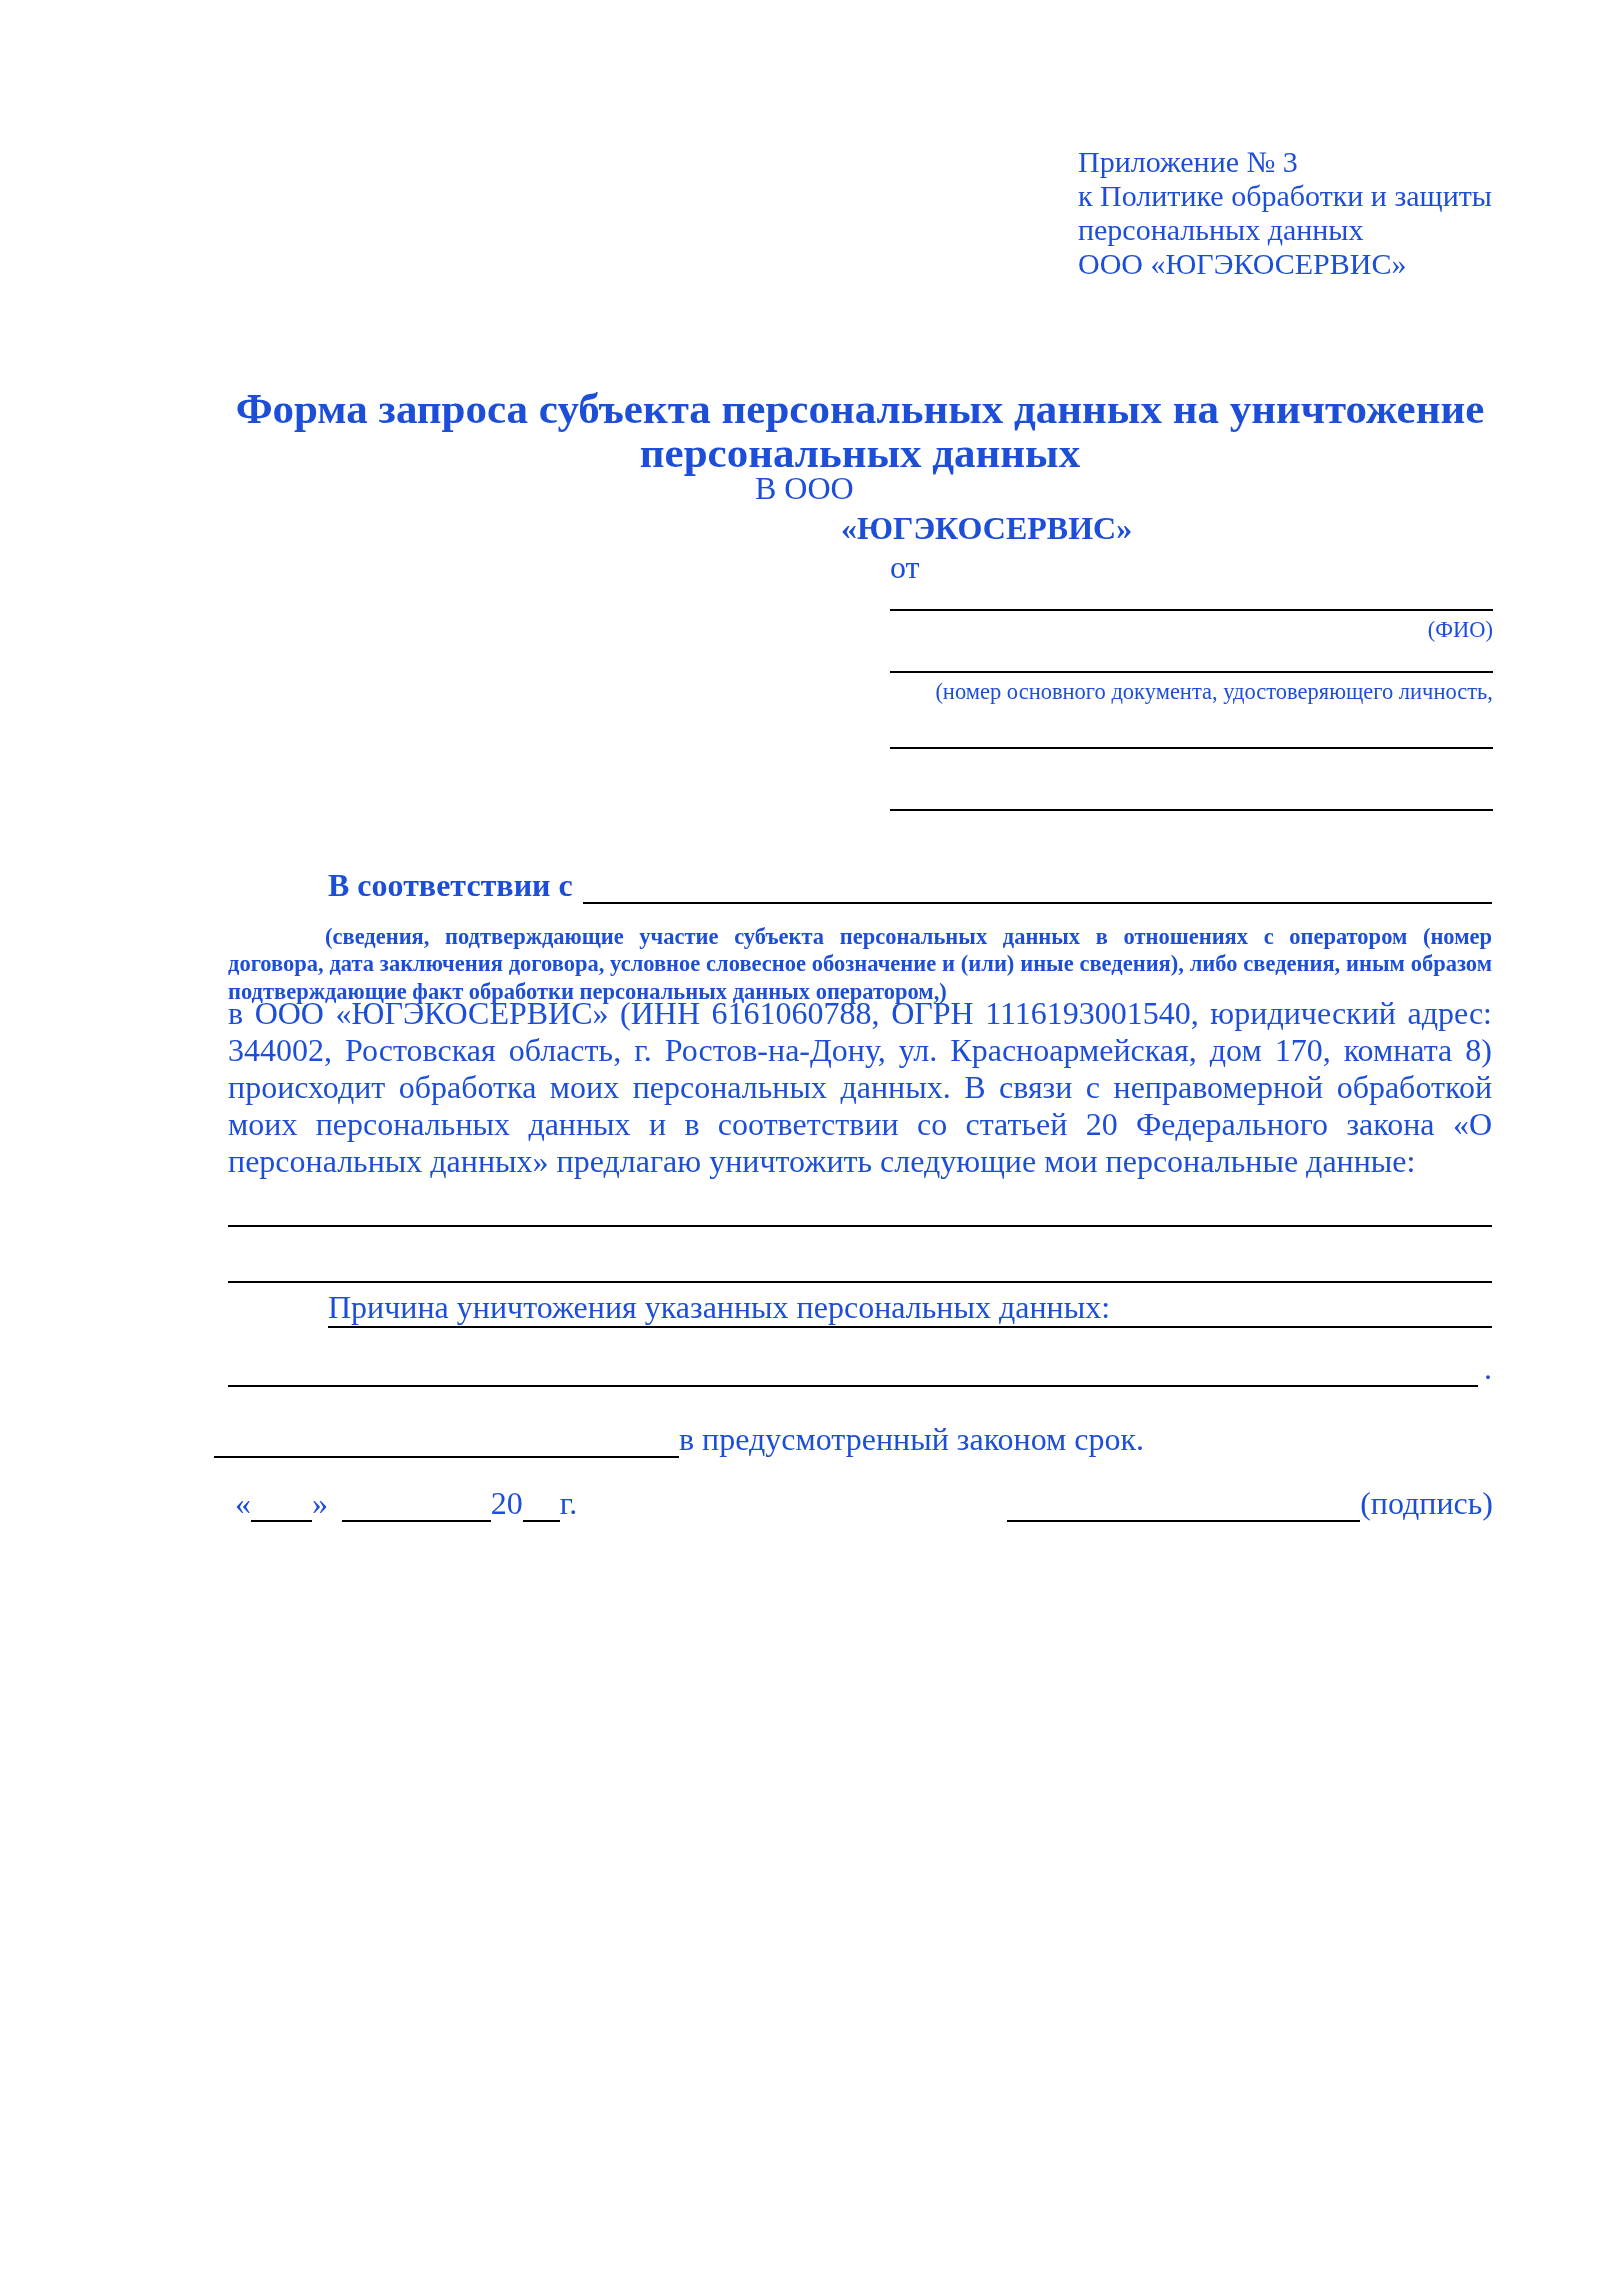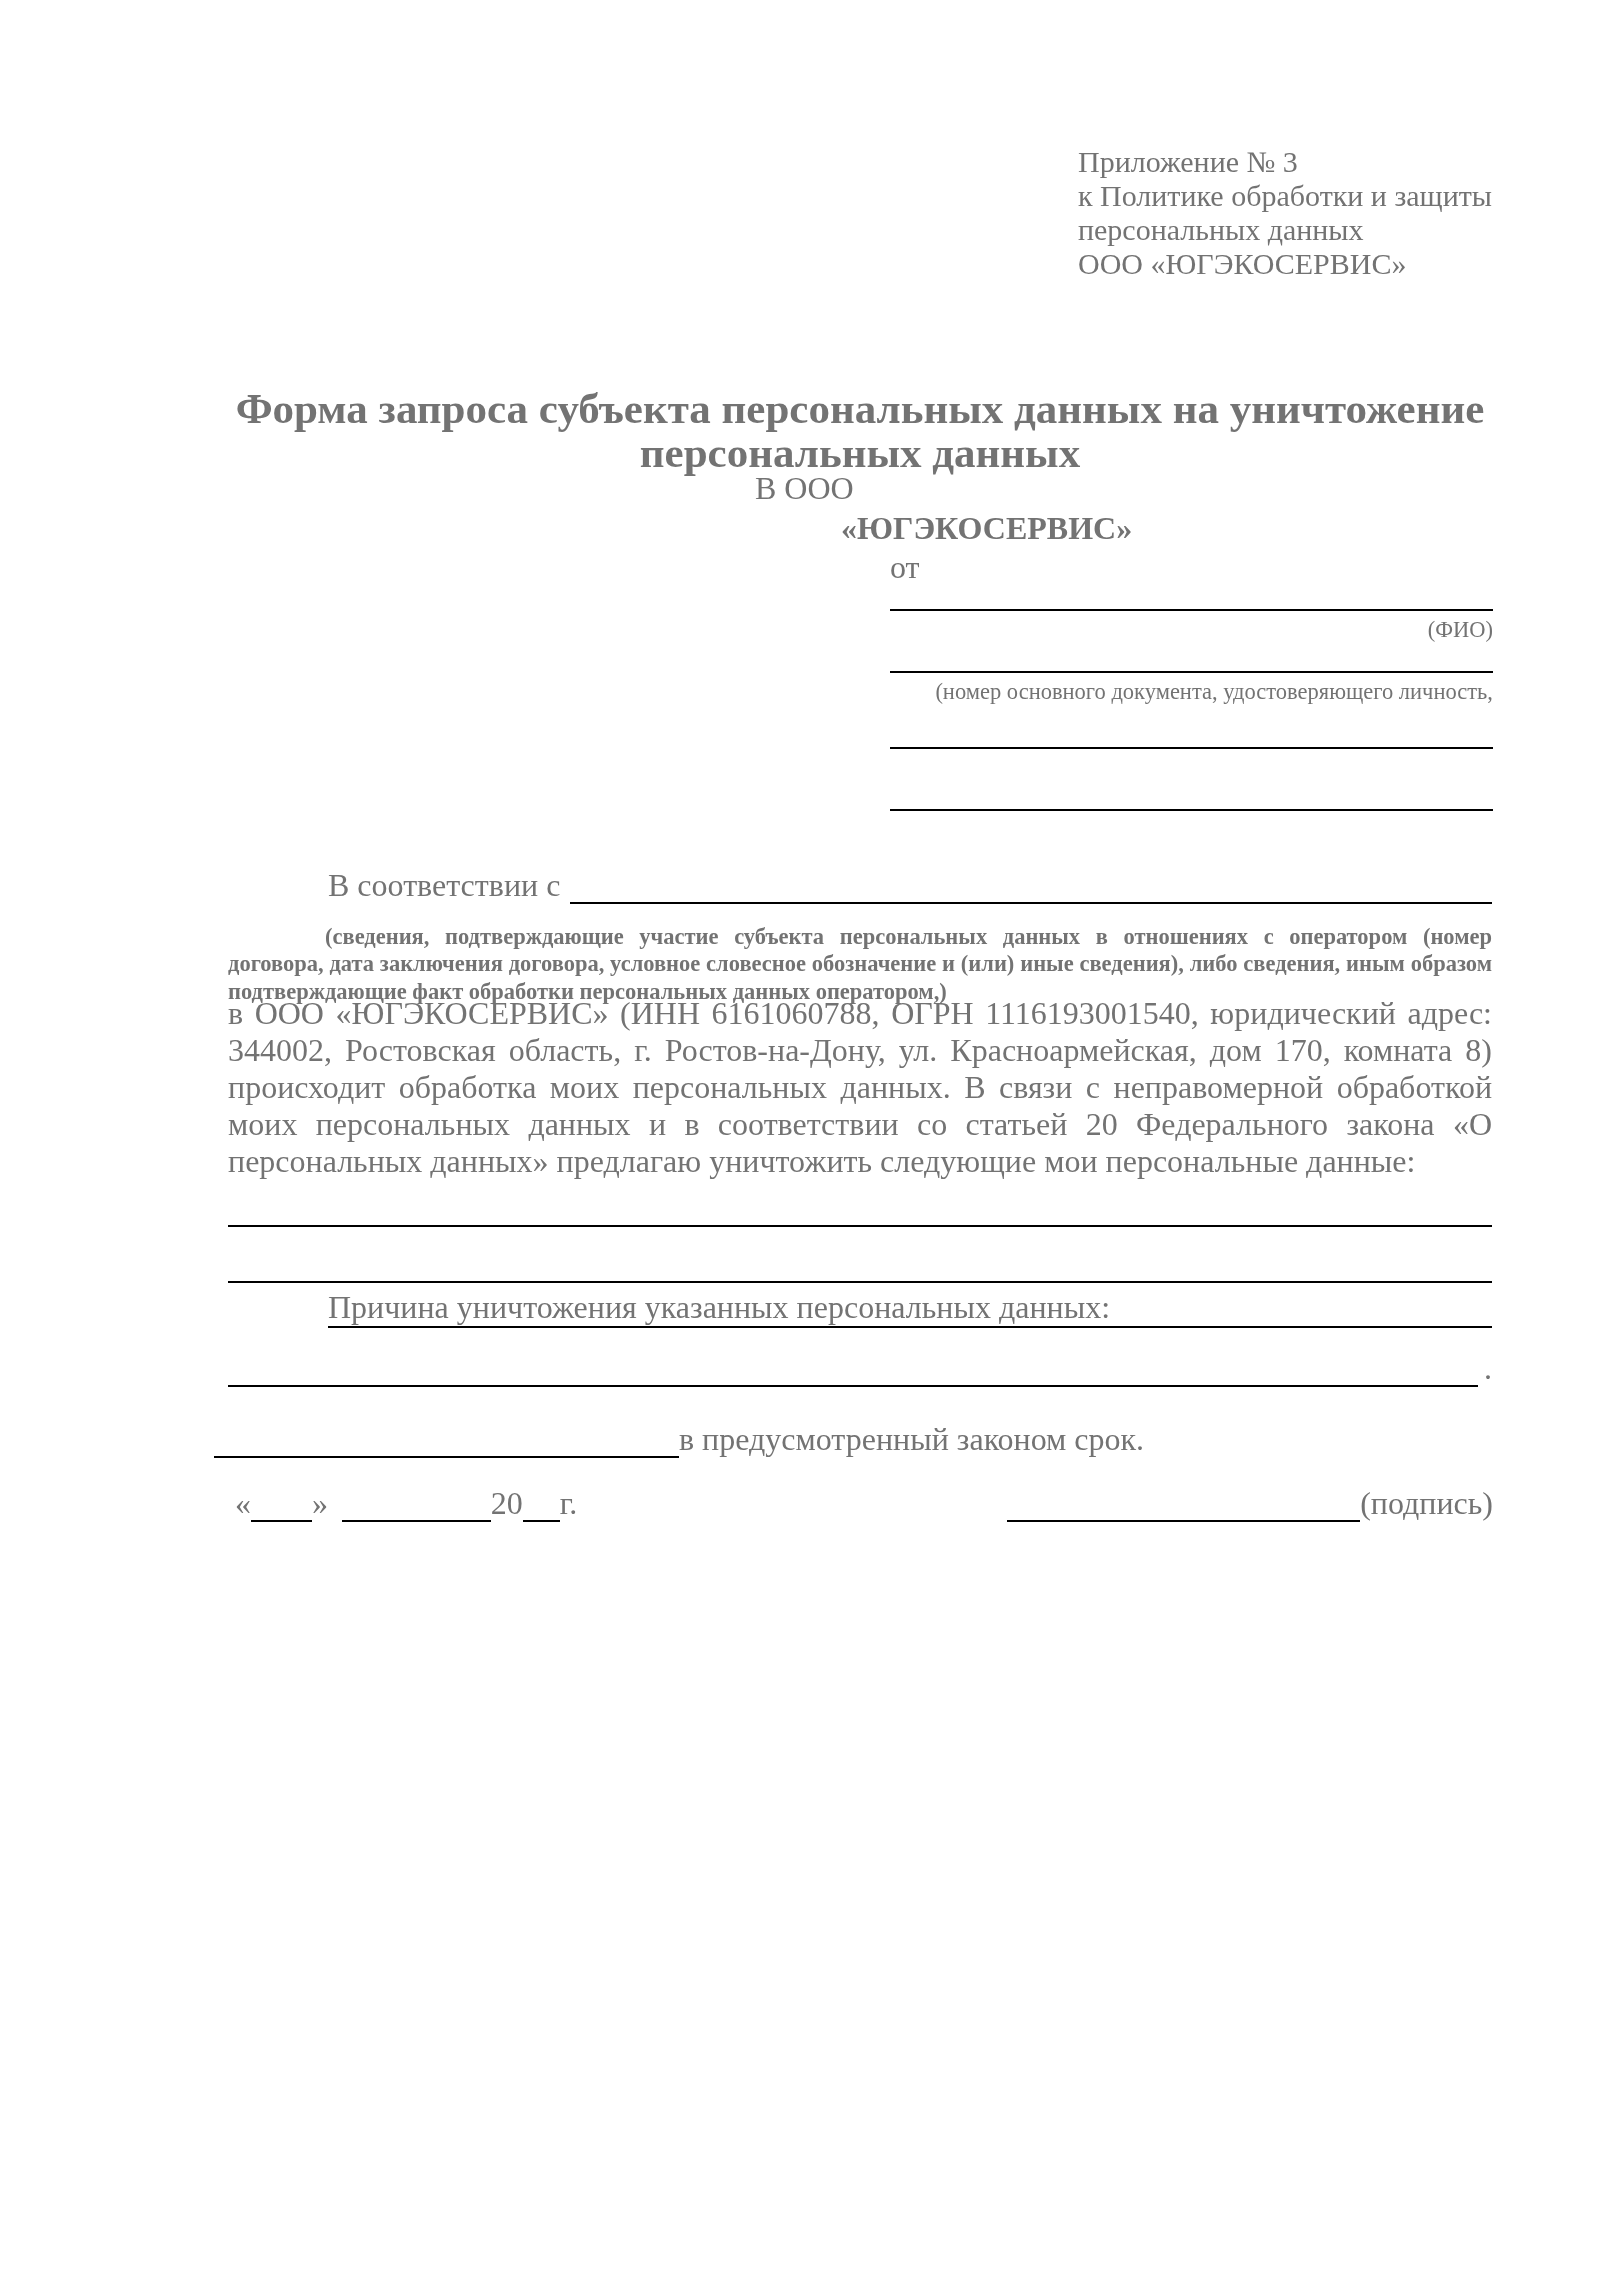--- a/index.html
+++ b/index.html
@@ -2,38 +2,38 @@
 <html lang="ru"><head>
 <meta charset="utf-8">
 <style>
   html,body{margin:0;padding:0;background:#777;}
   .page{
     position:relative;
     width:1621px;height:2293px;
     background:#ffffff;
     margin:0 auto;
     font-family:"Liberation Serif","DejaVu Serif",serif;
-    color:#737373;
+    color:#1d4ed8;
     overflow:hidden;
   }
   
   .appendix{position:absolute;left:1078px;top:145px;font-size:30px;line-height:34px;}
   
   .title{
     position:absolute;left:228px;top:387px;width:1264px;
     font-size:43px;line-height:44px;font-weight:bold;text-align:center;
   }
   .addr-line1{position:absolute;left:755px;top:470px;font-size:32px;line-height:37px;}
   .addr-line2{position:absolute;left:841px;top:510px;font-size:32px;line-height:37px;font-weight:bold;}
   .from-label{position:absolute;left:890px;top:549px;font-size:32px;line-height:37px;}
   
   .hline{position:absolute;left:890px;width:603px;height:0;border-top:2.9px solid #000;}
   .hcap{position:absolute;left:890px;width:603px;text-align:right;font-size:22.5px;line-height:27.4px;}
   
-  .accordance{position:absolute;left:328px;top:867px;width:1164px;display:flex;align-items:baseline;font-size:32px;line-height:37px;}
+  .accordance{position:absolute;left:328px;top:867px;width:1164px;display:flex;align-items:baseline;font-size:32px;line-height:37px;font-weight:bold;}
   .accordance .lead{white-space:nowrap;padding-right:9.8px;}
   .fill{flex:1 1 auto;border-bottom:2.9px solid #000;align-self:stretch;}
   
   .smallnote{
     position:absolute;left:228px;top:923px;width:1264px;
     font-size:22.5px;line-height:27.4px;text-align:justify;text-indent:97px;font-weight:bold;
   }
   
   .bodypar{
     position:absolute;left:228px;top:995px;width:1264px;

